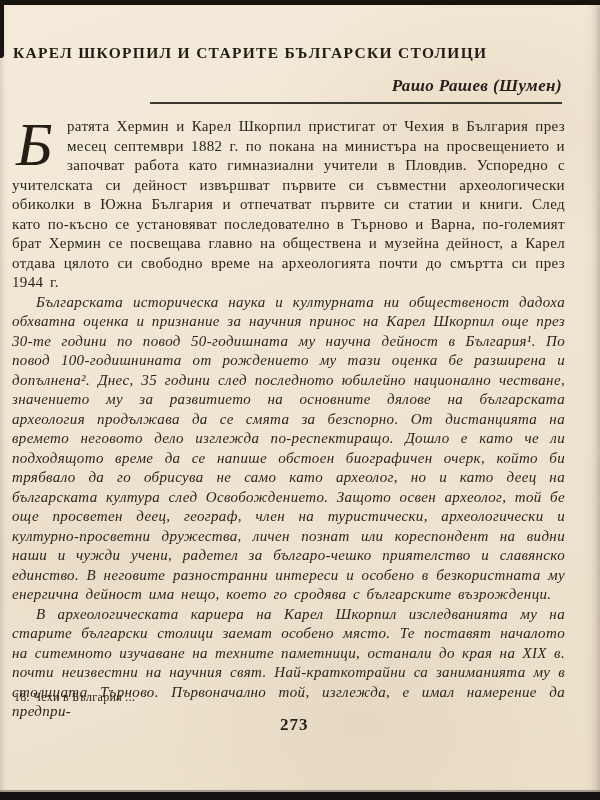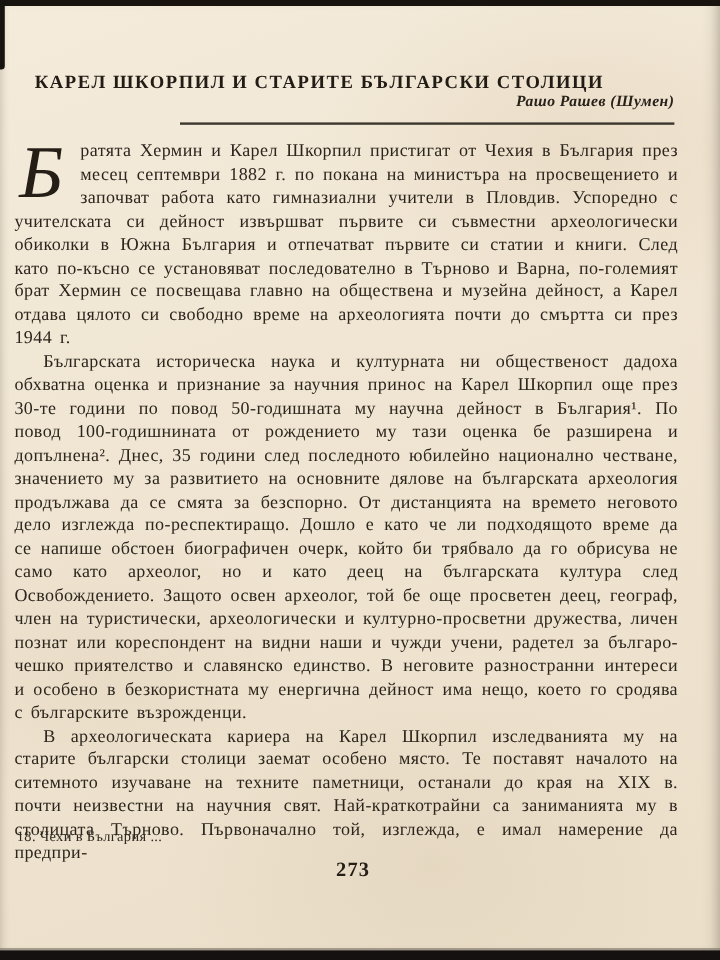--- a/index.html
+++ b/index.html
@@ -26,32 +26,32 @@
 
   
   .edge-top    { position:absolute; top:0; left:0; right:0; height:5px; background:#17130f; }
   .edge-top-l  { position:absolute; top:0; left:0; width:4px; height:58px; background:#17130f; border-radius:0 0 3px 0; }
   .edge-bottom { position:absolute; bottom:0; left:0; right:0; height:8px; background:#141110;
                  box-shadow: 0 -2px 0 rgba(125,118,106,0.65); }
 
   .title {
     position: absolute;
     left: 13px; top: 44px;
-    margin: 16px;
+    margin: 0;
     font-size: 15.5px;
     font-weight: bold;
     letter-spacing: 1.3px;
     color: #221c15;
     white-space: nowrap;
   }
 
   .author-line {
     position: absolute;
     top: 76px; right: 38px;
-    font-size: 13px;
+    font-size: 17px;
     font-weight: bold;
     font-style: italic;
     letter-spacing: 0.4px;
     color: #27211a;
     white-space: nowrap;
   }
   .author-rule {
     position: absolute;
     top: 102px; left: 150px; width: 412px; height: 2px;
     background: #3c372f;
@@ -61,21 +61,21 @@
     position: absolute;
     left: 12px; top: 117px; width: 553px;
     font-size: 15px;
     line-height: 19.5px;
     letter-spacing: 0.35px;
     word-spacing: 2.5px;
     text-align: justify;
     color: #2c251d;
   }
   .body-text p { margin: 0; }
-  .para-indent { text-indent: 24px; }
+  .para-indent { text-indent: 24px; font-style: italic; }
 
   .dropcap {
     float: left;
     font-style: italic;
     font-size: 62px;
     line-height: 50px;
     height: 56px;
     padding: 2px 14px 0 4px;
     color: #241e16;
   }

